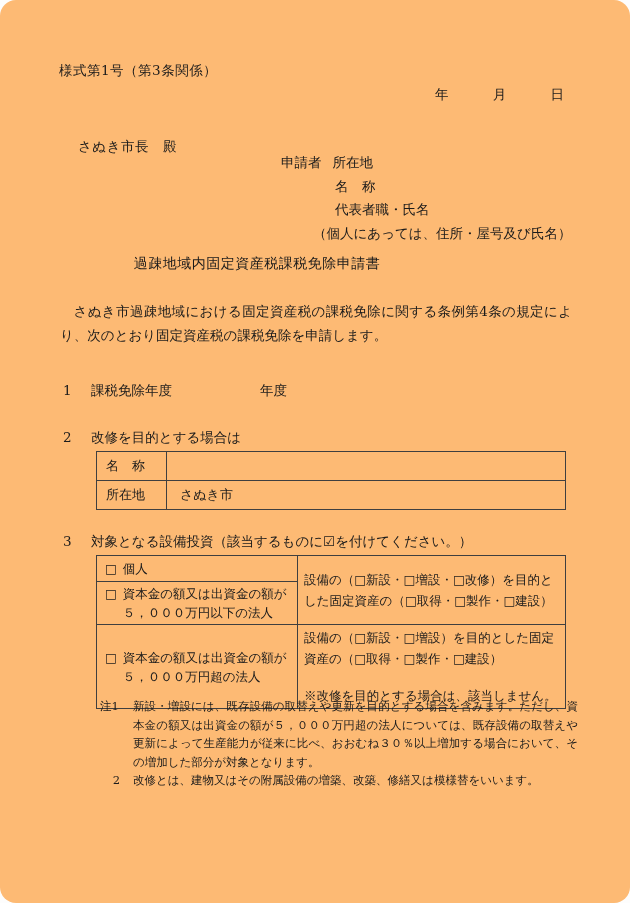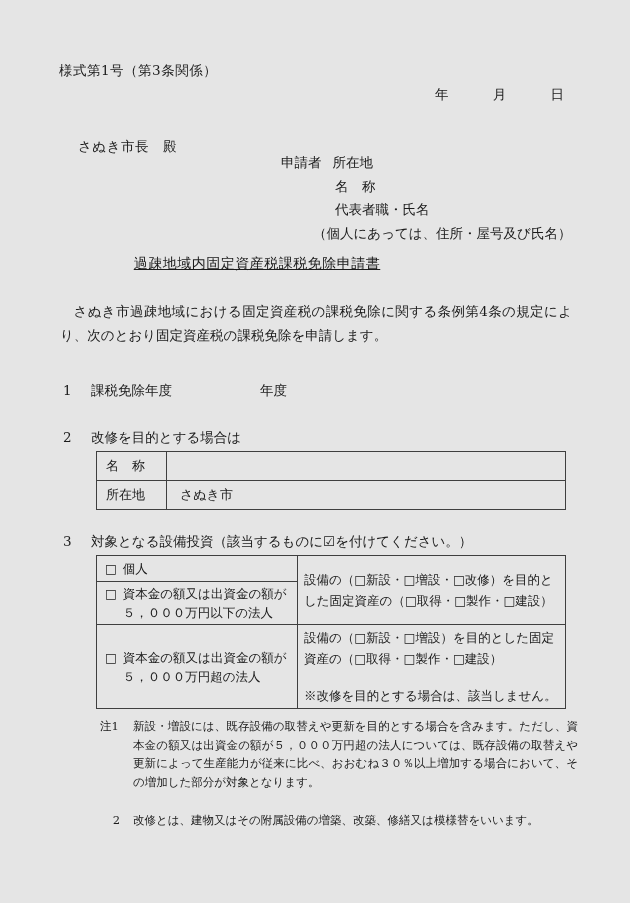--- a/index.html
+++ b/index.html
@@ -1,37 +1,38 @@
 <!DOCTYPE html>
 <html lang="ja"><head>
 <meta charset="utf-8">
 <style>
   html,body{margin:0;padding:0;background:#fdfdfd;}
   .page{
     position:relative;
     width:630px;height:903px;
-    background:#e5e5e5;
+    background:#fdba74;
     font-family:"DejaVu Serif","Liberation Serif",serif;
     color:#1b1b1b;
     font-size:13.5px;
     overflow:hidden;
+    border-radius:16px;
   }
   .abs{position:absolute;}
   
   .form-number{left:59px;top:62px;letter-spacing:.5px;}
   .date-line{top:86px;left:0;right:66px;text-align:right;}
   .date-line span + span{margin-left:40px;}
   .addressee{left:78px;top:108px;letter-spacing:.5px;margin-top:30px;}
   
   .applicant{left:281px;top:151px;line-height:23.5px;}
   .app-row1{display:flex;gap:11px;}
   .app-row{margin-left:54px;}
   .app-row-paren{margin-left:32px;}
   
-  .doc-title{top:255px;left:0;width:514px;text-align:center;font-size:14px;letter-spacing:.5px;text-decoration:underline;}
+  .doc-title{top:255px;left:0;width:514px;text-align:center;font-size:14px;letter-spacing:.5px;}
   
   .intro{left:60px;top:299px;width:512px;line-height:24px;text-indent:1em;text-align:justify;}
   
   .sec-head{display:flex;align-items:baseline;}
   .sec-num{width:28px;flex-shrink:0;}
   .s1{left:63px;top:381px;}
   .blank-year{display:inline-block;width:88px;height:14px;}
   .s2-head{left:63px;top:429px;}
   .s3-head{left:63px;top:533px;}
   
@@ -46,21 +47,21 @@
   .t3 .r1{height:26px;}
   .t3 .r2{height:40px;}
   .t3 .r3{height:64px;}
   .opt{display:flex;align-items:flex-start;line-height:19px;}
   .cb{margin-right:6px;}
   .t3 td{font-size:12.5px;}
   .purpose{padding:2px 5px 2px 6px;line-height:21px;font-size:13px;}
   .pnote{margin-top:16px;}
   
   .notes{left:100px;top:697px;width:478px;font-size:11.5px;line-height:18.5px;}
-  .note{display:flex;margin-top:20px;}
+  .note{display:flex;}
   .note-label{width:33px;flex-shrink:0;}
   .note-label.center{text-align:center;}
   .note-text{flex:1;text-align:justify;}
 </style>
 </head>
 <body>
 
 <div class="page">
 
   <div class="abs form-number">様式第1号（第3条関係）</div>

